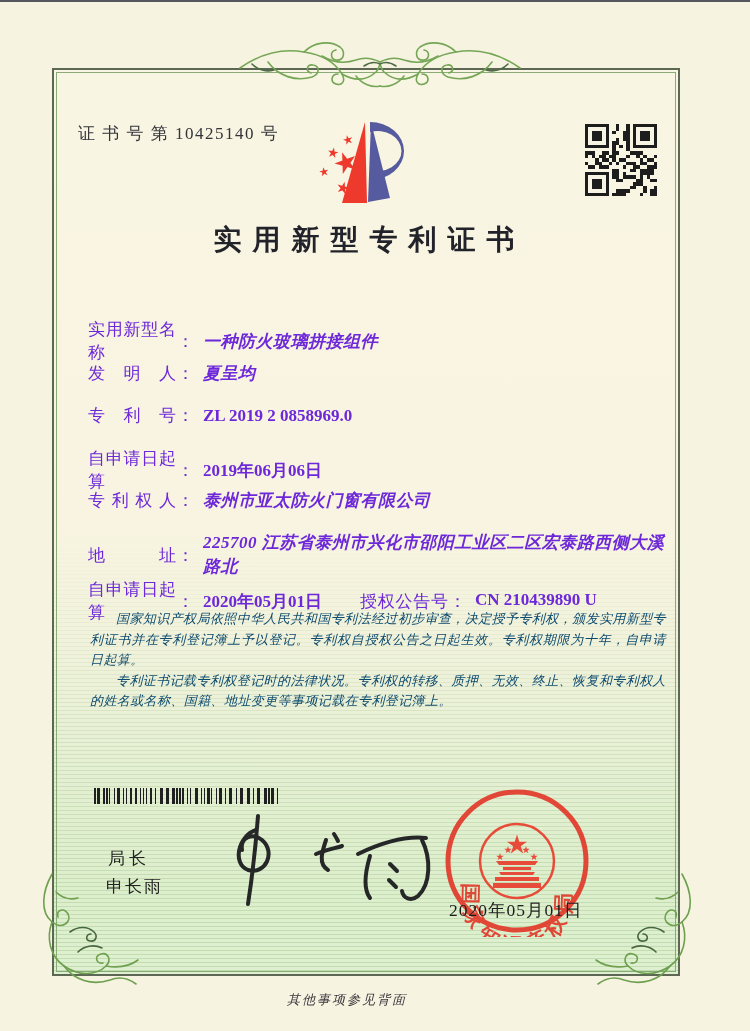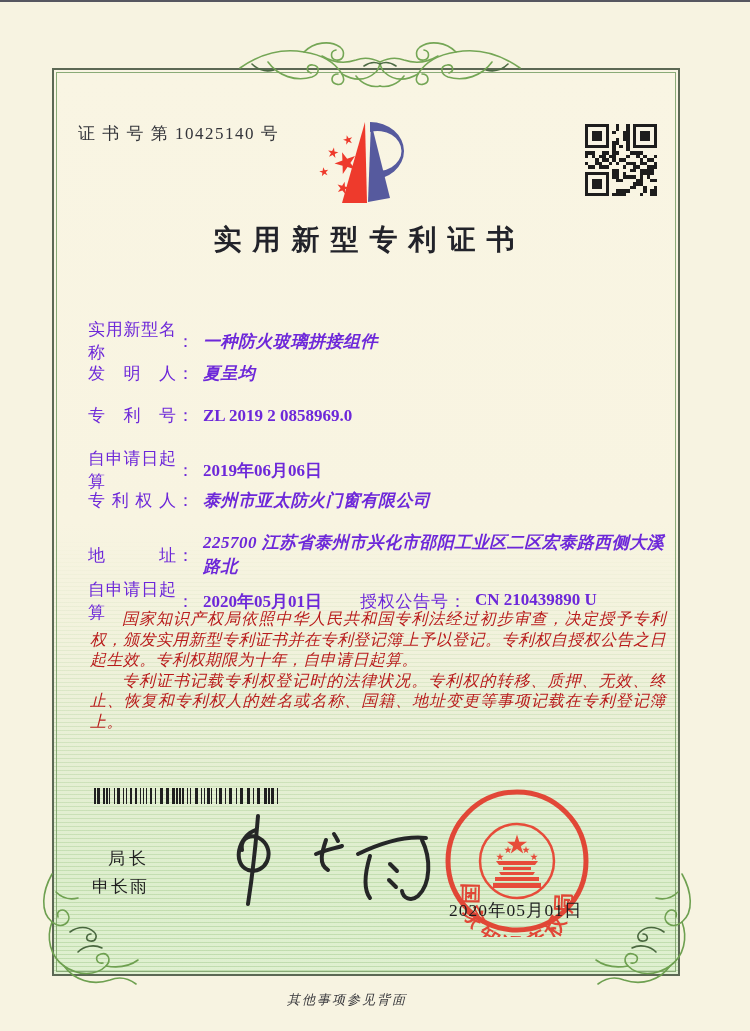--- a/index.html
+++ b/index.html
@@ -35,27 +35,27 @@
   .frow{position:absolute;left:88px;display:flex;align-items:center;font-size:17px;color:#6d28d9;}
   .flabel{display:inline-block;width:88px;text-align:justify;text-align-last:justify;}
   .fcolon{margin-left:1px;}
   .fvalue{margin-left:9px;white-space:nowrap;font-weight:bold;}
   .fvalue.kai{font-style:italic;letter-spacing:.5px;}
   .fvalue.wrap{white-space:normal;width:462px;line-height:24px;}
   .fgroup2{margin-left:38px;display:flex;}
 
   .paras{
     left:90px;top:609px;width:576px;
-    font-size:16px;line-height:20.6px;text-align:justify;
-    font-style:italic;color:#b91c1c;letter-spacing:.4px;
+    font-size:13px;line-height:20.6px;text-align:justify;
+    font-style:italic;color:#0c4a6e;letter-spacing:.4px;
   }
   .paras p{margin:0;text-indent:2em;}
 
   .director-title{left:108px;top:847px;font-size:17px;letter-spacing:4px;color:#222;}
-  .director-name{left:92px;top:875px;font-size:17px;letter-spacing:2px;color:#222;}
+  .director-name{left:106px;top:875px;font-size:17px;letter-spacing:2px;color:#222;}
 
   .seal-date{left:449px;top:898px;font-size:17.5px;letter-spacing:1px;color:#1d1d1f;z-index:6;}
   .page-foot{left:52px;top:948px;width:584px;text-align:center;font-size:14px;color:#2c2c30;}
   .back-note{left:287px;top:991px;font-size:13px;font-style:italic;letter-spacing:2px;color:#3a3a3e;}
 
   svg{display:block;}
   .z2{z-index:2}.z3{z-index:3}.z5{z-index:5}
 </style>
 </head>
 <body>

